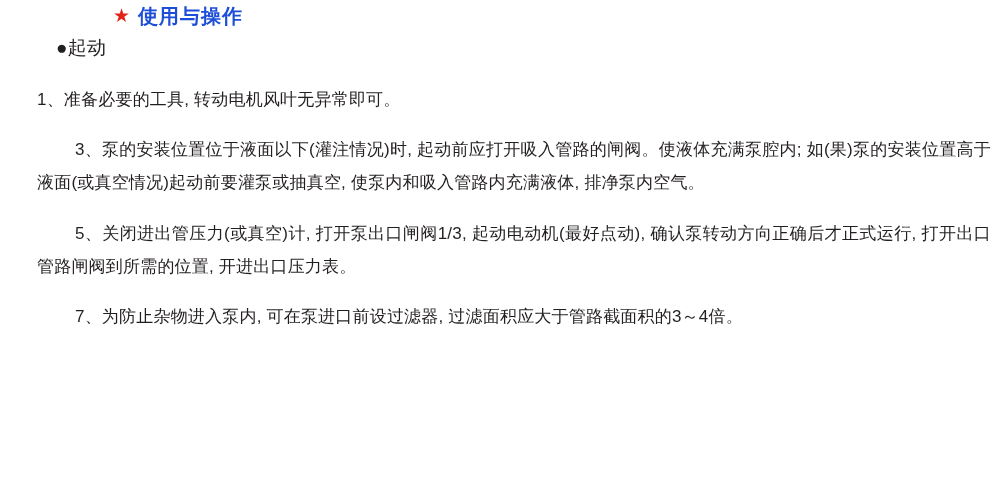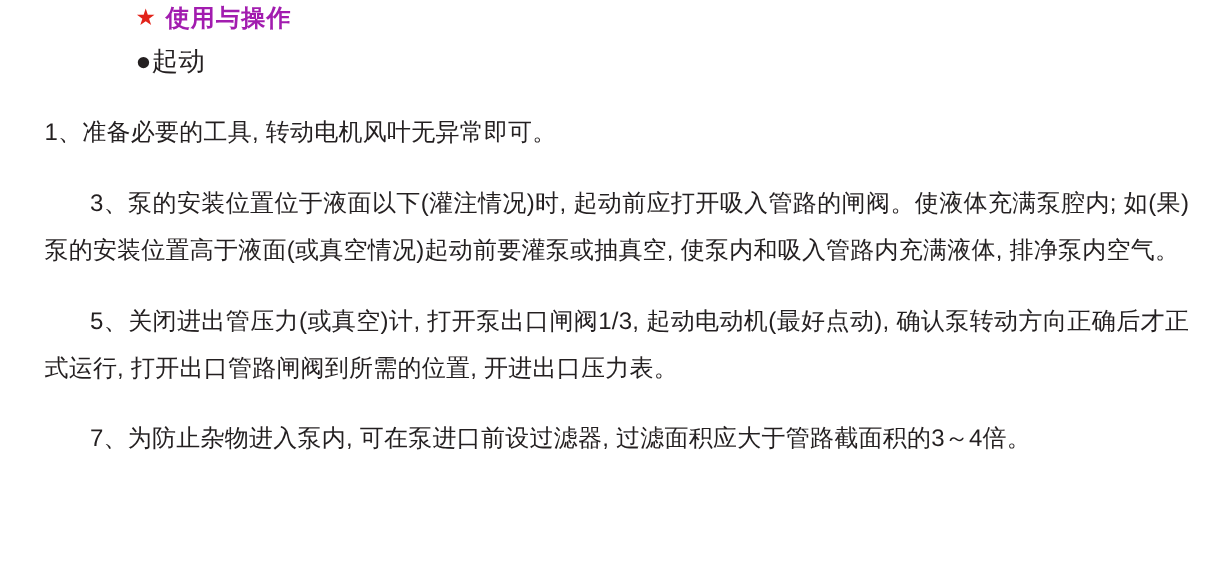--- a/index.html
+++ b/index.html
@@ -29,36 +29,36 @@
     padding: 4px 0 2px 113px;
   }
   .star-icon {
     color: #e2231a;
     font-size: 19px;
     line-height: 1;
     display: inline-block;
     transform: translateY(-1px);
   }
   .heading-text {
-    color: #a21caf;
+    color: #1d4ed8;
     font-size: 20px;
     font-weight: bold;
     letter-spacing: 1px;
     line-height: 1.2;
   }
   .section-head {
-    padding-left: 113px;
-    font-size: 22px;
+    padding-left: 56px;
+    font-size: 19px;
     line-height: 1.9;
     letter-spacing: 0.2px;
   }
   .para {
     padding-left: 37px;
     padding-right: 14px;
-    font-size: 20px;
+    font-size: 17px;
     line-height: 1.95;
     letter-spacing: 0.2px;
     text-align: justify;
     text-justify: inter-ideograph;
   }
   .para.indent {
     text-indent: 38px;
   }
   .para.noindent {
     text-indent: 0;

